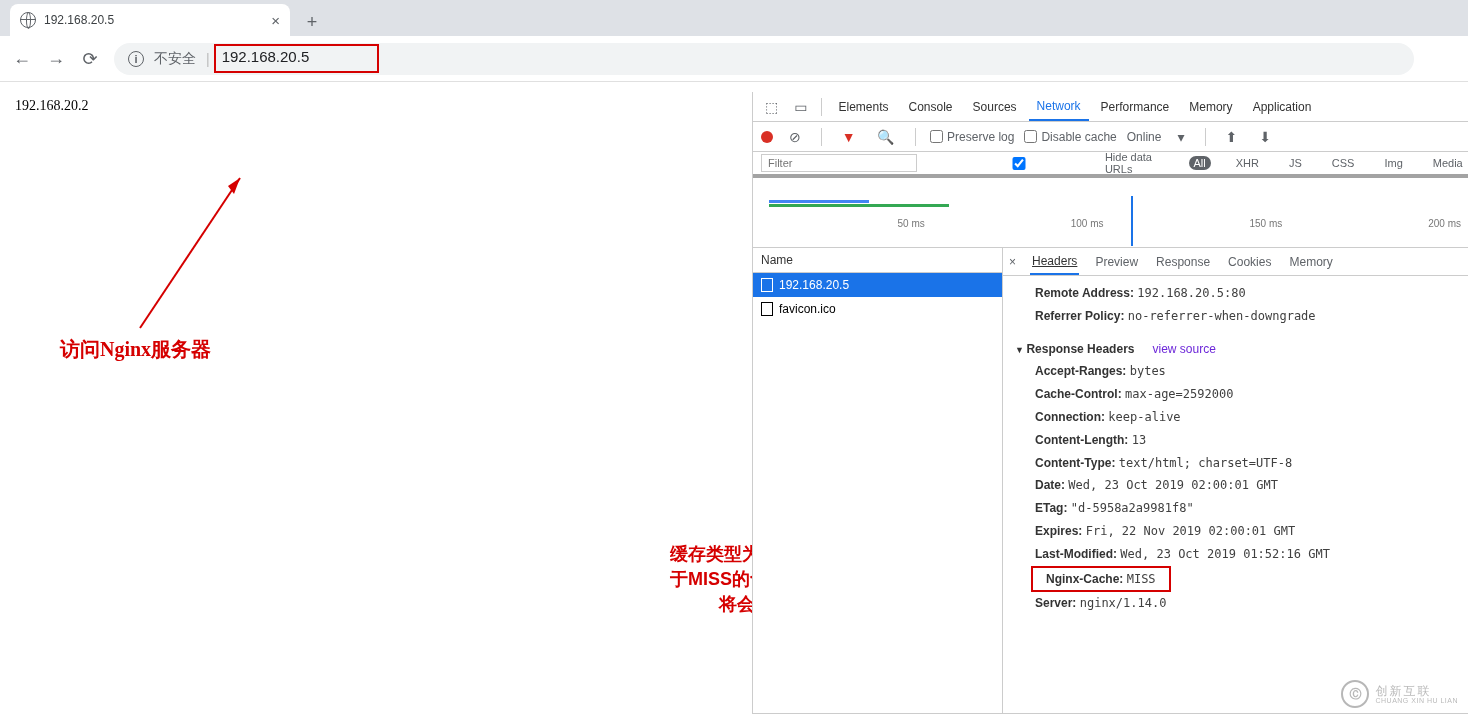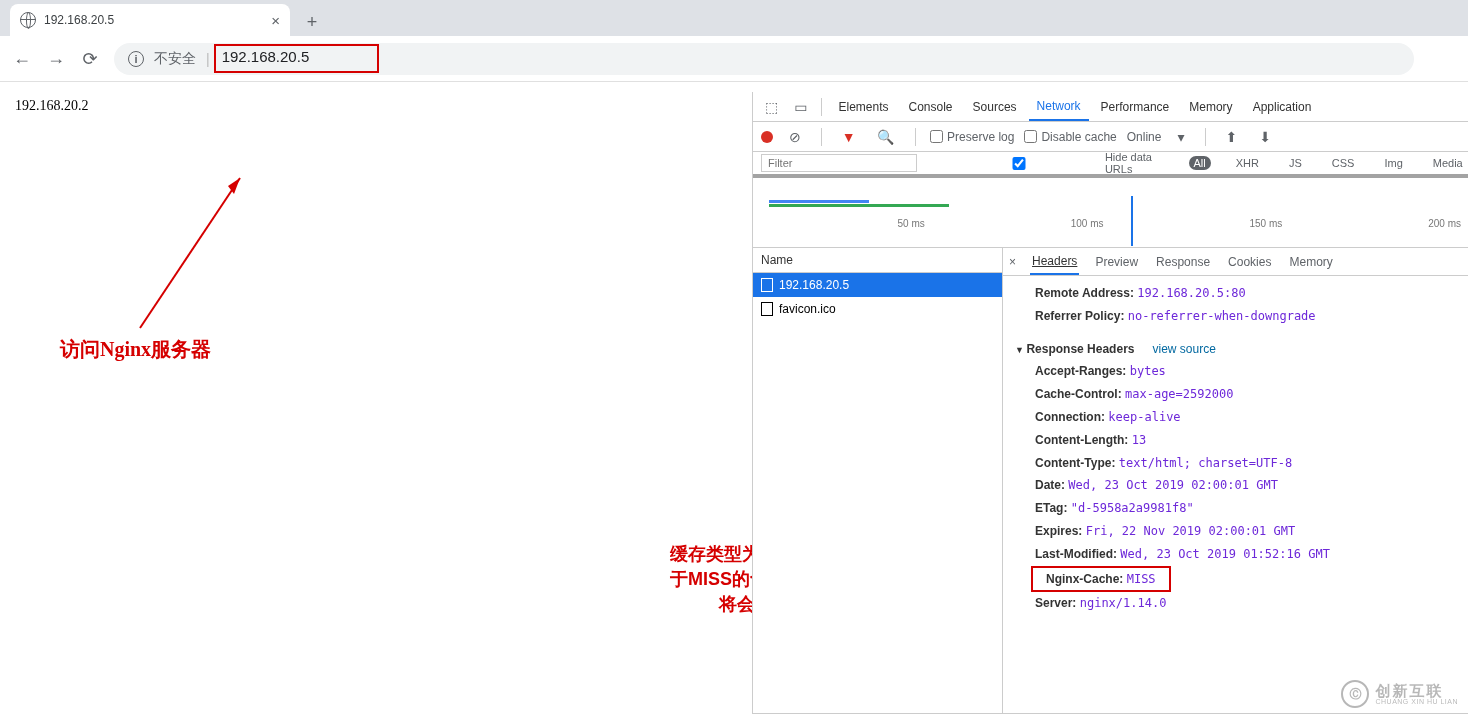--- a/index.html
+++ b/index.html
@@ -68,31 +68,31 @@
 .dt-detail { flex: 1; overflow: hidden; }
 .dt-dtabs { height: 28px; border-bottom: 1px solid #ccc; display: flex; align-items: center; padding: 0 6px; gap: 14px; }
 .dt-dtabs .x { cursor: pointer; color: #5f6368; }
 .dt-dtabs .dtab { cursor: pointer; color: #5f6368; padding: 5px 2px; }
 .dt-dtabs .dtab.active { color: #333; border-bottom: 2px solid #1a73e8; text-decoration: underline; }
 .dt-headers { padding: 6px 12px; font-size: 12px; color: #333; line-height: 1.9; font-family: Arial; }
 .dt-headers .sec { font-weight: bold; margin-top: 10px; }
 .dt-headers .sec::before { content: "▼ "; font-size: 9px; }
 .dt-headers .kv { padding-left: 20px; }
 .dt-headers .kv b { font-weight: bold; }
-.dt-headers .mono { font-family: Consolas, monospace; color: #6d28d9; }
-.dt-headers .vs { color: #0369a1; font-weight: normal; margin-left: 18px; }
+.dt-headers .mono { font-family: Consolas, monospace; color: #404040; }
+.dt-headers .vs { color: #6d28d9; font-weight: normal; margin-left: 18px; }
 .hl-box { border: 2px solid #d50000; display: inline-block; padding: 0px 13px; margin-left: -4px; }
 
 .dt-status { height: 22px; border-top: 1px solid #ccc; display: flex; align-items: center; font-size: 11px; color: #5f6368; }
 .dt-status span { padding: 0 12px; border-right: 1px solid #ccc; }
 
 .watermark { position: absolute; bottom: 6px; right: 10px; display: flex; align-items: center; gap: 6px; opacity: 0.35; font-size: 12px; color: #333; }
 .watermark .logo { width: 28px; height: 28px; border: 2px solid #333; border-radius: 50%; display: flex; align-items: center; justify-content: center; font-weight: bold; }
 .watermark .txt { line-height: 1; }
-.watermark .cn { font-size: 15px; font-weight: bold; letter-spacing: 2px; }
+.watermark .cn { font-size: 12px; font-weight: normal; letter-spacing: 2px; }
 .watermark .py { font-size: 7px; letter-spacing: 0.5px; }
 </style>
 </head>
 <body>
 
 <div class="tab-bar">
   <div class="tab">
     <span class="globe"></span>
     <span class="title">192.168.20.5</span>
     <span class="close">×</span>

